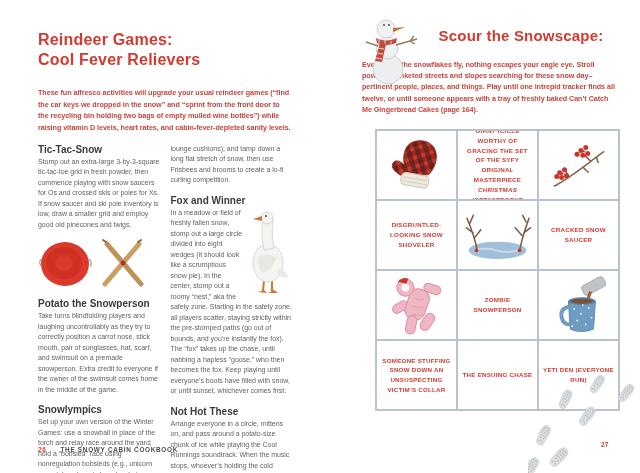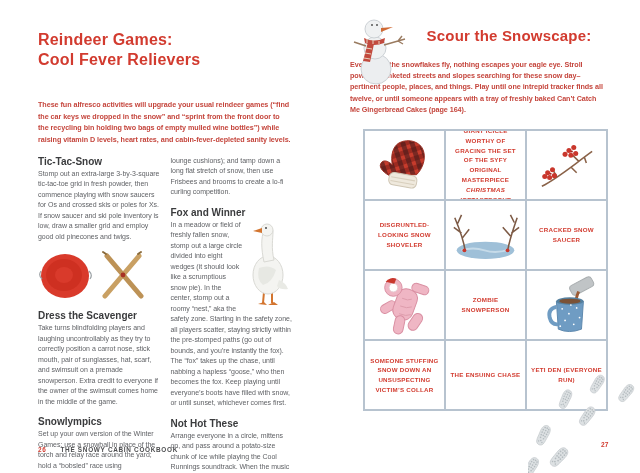--- a/index.html
+++ b/index.html
@@ -11,32 +11,32 @@
   }
   *{margin:0;padding:0;box-sizing:border-box;}
   body{background:#fff;}
   .spread{
     position:relative;width:640px;height:473px;background:#ffffff;overflow:hidden;
     font-family:"Liberation Sans",sans-serif;
   }
   
   .left-page{position:absolute;left:38px;top:30px;width:254px;}
   .page-title{font-size:16px;font-weight:bold;color:var(--red);line-height:1.28;letter-spacing:.2px;}
-  .intro{margin-top:28px;font-size:7.2px;font-weight:bold;color:var(--intro-red);line-height:1.62;letter-spacing:-.05px;}
+  .intro{margin-top:16px;font-size:7.2px;font-weight:bold;color:var(--intro-red);line-height:1.62;letter-spacing:-.05px;}
   .cols{display:flex;gap:11px;margin-top:10px;}
   .col{width:122px;}
   .sec-h{font-size:10px;font-weight:bold;color:var(--heading);margin:9px 0 2px;}
   .sec-h.first{margin-top:0;}
   .sec-p{font-size:7px;color:var(--body);line-height:1.5;letter-spacing:-.03px;}
   .illus-row{display:flex;align-items:center;gap:5px;margin:7px 0 1px;}
   .goose-float{float:right;width:46px;height:90px;margin:0 0 2px 3px;}
   .page-footer{position:absolute;left:38px;top:446px;font-size:6.4px;font-weight:bold;letter-spacing:.7px;color:#4d4e50;}
   .page-footer .page-num{color:var(--red);margin-right:14px;}
   
-  .right-page{position:absolute;left:350px;top:12px;width:258px;}
+  .right-page{position:absolute;left:362px;top:12px;width:258px;}
   .snowman-wrap{position:absolute;left:0;top:0;width:58px;height:74px;}
   .right-title{margin:14px 0 0 60px;width:198px;text-align:center;font-size:15px;font-weight:bold;color:var(--red);line-height:1.3;letter-spacing:.2px;}
   .right-intro{margin-top:13px;font-size:7.2px;font-weight:bold;color:var(--intro-red);line-height:1.58;letter-spacing:-.05px;}
   .sgrid{
     margin:14px 0 0 13px;width:245px;
     display:grid;grid-template-columns:repeat(3,1fr);grid-auto-rows:70px;
     border:0.5px solid var(--grid-border);
   }
   .cell{border:0.5px solid var(--grid-border);display:flex;align-items:center;justify-content:center;text-align:center;padding:4px;overflow:hidden;}
   .cell-text{font-size:6.2px;font-weight:bold;color:var(--red);line-height:1.6;letter-spacing:.25px;text-transform:uppercase;}
@@ -72,21 +72,21 @@
           <svg width="50" height="52" viewBox="0 0 50 52">
             <g stroke-linecap="round">
               <path d="M8,47 L42,7" stroke="#c9a063" stroke-width="5"></path>
               <path d="M10,7 L44,47" stroke="#bd9256" stroke-width="5"></path>
               <path d="M41,5 l3,-2 M9,5 l-3,-2" stroke="#8a6b3c" stroke-width="2"></path>
             </g>
             <circle cx="26" cy="26" r="2.4" fill="#a83226"></circle>
           </svg>
         </div>
 
-        <h3 class="sec-h">Dress the Scavenger</h3>
+        <h3 class="sec-h">Potato the Snowperson</h3>
         <p class="sec-p">Take turns blindfolding players and laughing uncontrollably as they try to correctly position a carrot nose, stick mouth, pair of sunglasses, hat, scarf, and swimsuit on a premade snowperson. Extra credit to everyone if the owner of the swimsuit comes home in the middle of the game.</p>
 
         <h3 class="sec-h">Snowlympics</h3>
         <p class="sec-p">Set up your own version of the Winter Games: use a snowball in place of the torch and relay race around the yard; hold a “bobsled” race using nonregulation bobsleds (e.g., unicorn snow tubes, boogie boards, chaise</p>
       </div>
 
       <div class="col">
         <p class="sec-p">lounge cushions); and tamp down a long flat stretch of snow, then use Frisbees and brooms to create a lo-fi curling competition.</p>
 
         <h3 class="sec-h">Fox and Winner</h3>

